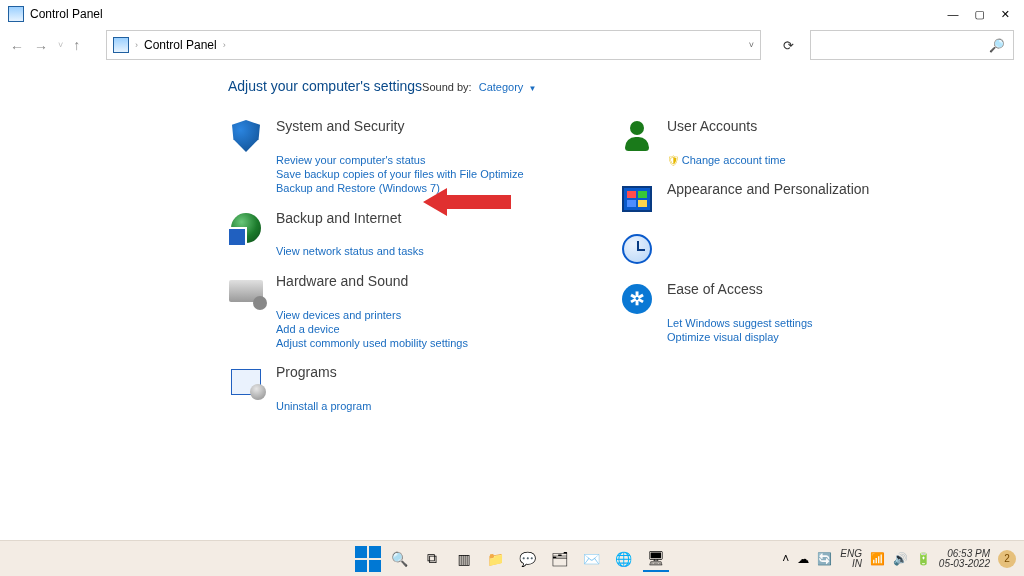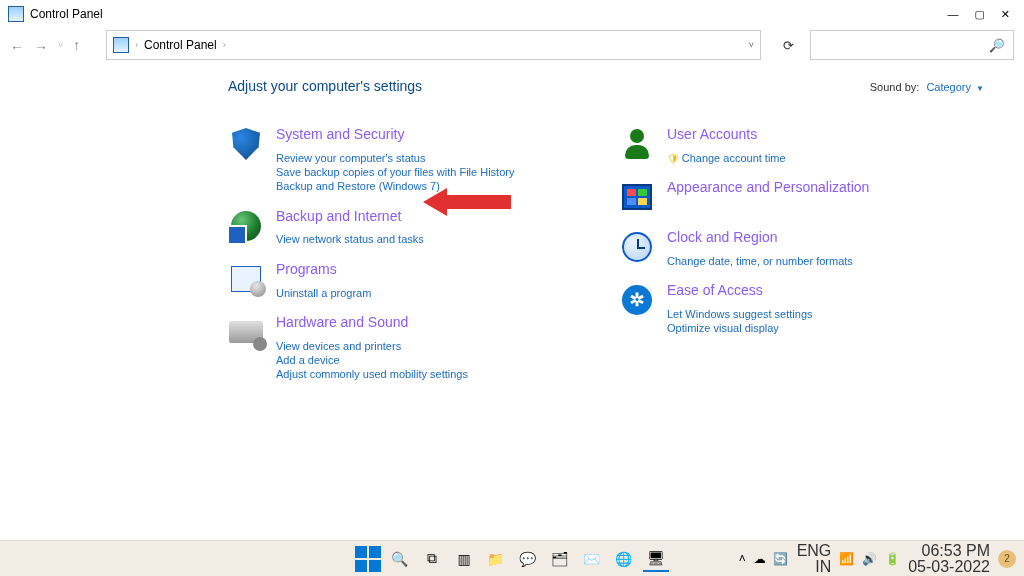--- a/index.html
+++ b/index.html
@@ -16,42 +16,42 @@
   .addrbar { flex: 1; height: 30px; border: 1px solid #ccc; display: flex; align-items: center; padding: 0 6px; gap: 6px; margin-right: 6px; }
   .addr-icon { width: 16px; height: 16px; border: 1px solid #2060a0; background: linear-gradient(#9bd0ff,#e6f3ff); }
   .addr-chevron { color: #999; font-size: 9px; }
   .addr-text { color: #000; }
   .addr-spacer { flex: 1; }
   .addr-drop { color: #666; font-size: 9px; }
   .refresh { font-size: 13px; color: #333; padding: 0 10px; }
   .searchbox { width: 204px; height: 30px; border: 1px solid #ccc; display: flex; align-items: center; justify-content: flex-end; padding: 0 8px; }
   .search-icon { color: #666; font-size: 13px; transform: scaleX(-1); }
   .content { position: absolute; top: 78px; left: 228px; right: 40px; }
-  .head-row { display: flex; justify-content: space-between; align-items: baseline; margin-bottom: 32px; }
+  .head-row { display: flex; justify-content: flex-start; align-items: baseline; margin-bottom: 24px; }
   .head-title { color: #0a4a8a; font-size: 14px; }
   .viewby { font-size: 11px; }
   .viewby .lbl { color: #333; }
   .viewby .val { color: #1b6dc1; margin-left: 4px; }
   .viewby .drop { color: #1b6dc1; font-size: 8px; margin-left: 2px; }
   .columns { display: flex; gap: 26px; }
   .col { flex: 1 1 0; }
   .cat { display: flex; gap: 12px; margin-bottom: 14px; align-items: flex-start; }
   .cat-icon { width: 36px; height: 36px; flex: 0 0 36px; display: flex; align-items: center; justify-content: center; }
   .cat-body { flex: 1; }
-  .cat-title { color: #8b5cf6; font-size: 14px; line-height: 1.2; }
-  .cat-links { margin-top: 8px; }
+  .cat-title { color: #404040; font-size: 14px; line-height: 1.2; }
+  .cat-links { margin-top: 18px; }
   .cat-link { color: #1b6dc1; font-size: 11px; line-height: 1.3; display: block; }
   .cat-link.shield::before { content: "🛡"; font-size: 10px; margin-right: 2px; color: #e6b800; }
   .arrow-annot { position: absolute; top: 107px; left: 195px; pointer-events: none; }
   .taskbar { position: absolute; bottom: 0; left: 0; right: 0; height: 36px; background: #f3ece4; border-top: 1px solid #e0d8ce; display: flex; align-items: center; }
   .task-center { position: absolute; left: 50%; transform: translateX(-50%); display: flex; gap: 6px; align-items: center; }
   .task-btn { width: 26px; height: 26px; display: flex; align-items: center; justify-content: center; font-size: 14px; }
   .tray { position: absolute; right: 8px; display: flex; align-items: center; gap: 8px; }
   .tray-group { display: flex; align-items: center; gap: 6px; font-size: 11px; color: #333; }
-  .tray-time { font-size: 16px; line-height: 1; text-align: right; }
+  .tray-time { font-size: 10px; line-height: 1; text-align: right; font-style: italic; }
   .tray-badge { width: 18px; height: 18px; background: #e6c07b; border-radius: 50%; color: #7a4a00; font-size: 10px; display: flex; align-items: center; justify-content: center; }
   
   .ic-shield { width: 28px; height: 32px; background: radial-gradient(circle at 30% 30%, #2b85e0, #0d4a8a); clip-path: polygon(50% 0, 100% 15%, 95% 60%, 50% 100%, 5% 60%, 0 15%); }
   .ic-globe { width: 30px; height: 30px; border-radius: 50%; background: radial-gradient(circle at 35% 30%, #69c779, #1b7a2b 55%, #0d4a18); position: relative; }
   .ic-globe::after { content: ""; position: absolute; left: -4px; bottom: -4px; width: 16px; height: 16px; background: #2060c0; border: 2px solid #fff; }
   .ic-hw { width: 34px; height: 22px; background: linear-gradient(#e0e0e0,#9a9a9a); border-radius: 2px; position: relative; }
   .ic-hw::after { content: ""; position: absolute; right: -4px; bottom: -8px; width: 14px; height: 14px; border-radius: 50%; background: #888; }
   .ic-prog { width: 30px; height: 26px; border: 1px solid #2060c0; background: #eaf2fd; position: relative; }
   .ic-prog::after { content: ""; position: absolute; right: -6px; bottom: -6px; width: 16px; height: 16px; border-radius: 50%; background: radial-gradient(circle at 40% 30%, #e6e6e6, #8a8a8a); }
   .ic-user { width: 30px; height: 30px; position: relative; }
@@ -116,63 +116,63 @@
 
     <div class="col">
       <div class="cat">
         <div class="cat-icon">
             <div class="ic-shield"></div>
           </div>
         <div class="cat-body">
           <a class="cat-title">System and Security</a>
           <div class="cat-links">
             <a class="cat-link">Review your computer's status</a>
-            <a class="cat-link">Save backup copies of your files with File History</a>
+            <a class="cat-link">Save backup copies of your files with File Optimize</a>
             <a class="cat-link">Backup and Restore (Windows 7)</a>
           </div>
         </div>
       </div>
 
       <div class="cat">
         <div class="cat-icon">
             <div class="ic-globe"></div>
           </div>
         <div class="cat-body">
           <a class="cat-title">Backup and Internet</a>
           <div class="cat-links">
             <a class="cat-link">View network status and tasks</a>
-          </div>
-        </div>
-      </div>
-
-      <div class="cat">
-        <div class="cat-icon">
-            <div class="ic-prog"></div>
-          </div>
-        <div class="cat-body">
-          <a class="cat-title">Programs</a>
-          <div class="cat-links">
-            <a class="cat-link">Uninstall a program</a>
           </div>
         </div>
       </div>
 
       <div class="cat">
         <div class="cat-icon">
             <div class="ic-hw"></div>
           </div>
         <div class="cat-body">
           <a class="cat-title">Hardware and Sound</a>
           <div class="cat-links">
             <a class="cat-link">View devices and printers</a>
             <a class="cat-link">Add a device</a>
             <a class="cat-link">Adjust commonly used mobility settings</a>
           </div>
         </div>
       </div>
+
+      <div class="cat">
+        <div class="cat-icon">
+            <div class="ic-prog"></div>
+          </div>
+        <div class="cat-body">
+          <a class="cat-title">Programs</a>
+          <div class="cat-links">
+            <a class="cat-link">Uninstall a program</a>
+          </div>
+        </div>
+      </div>
     </div>
 
     <div class="col">
       <div class="cat">
         <div class="cat-icon">
             <div class="ic-user"></div>
           </div>
         <div class="cat-body">
           <a class="cat-title">User Accounts</a>
           <div class="cat-links">
@@ -192,26 +192,20 @@
           </div>
         <div class="cat-body">
           <a class="cat-title">Appearance and Personalization</a>
         </div>
       </div>
 
       <div class="cat">
         <div class="cat-icon">
             <div class="ic-clock"></div>
           </div>
-        <div class="cat-body">
-          <a class="cat-title">Clock and Region</a>
-          <div class="cat-links">
-            <a class="cat-link">Change date, time, or number formats</a>
-          </div>
-        </div>
       </div>
 
       <div class="cat">
         <div class="cat-icon">
             <div class="ic-access">✲</div>
           </div>
         <div class="cat-body">
           <a class="cat-title">Ease of Access</a>
           <div class="cat-links">
             <a class="cat-link">Let Windows suggest settings</a>

